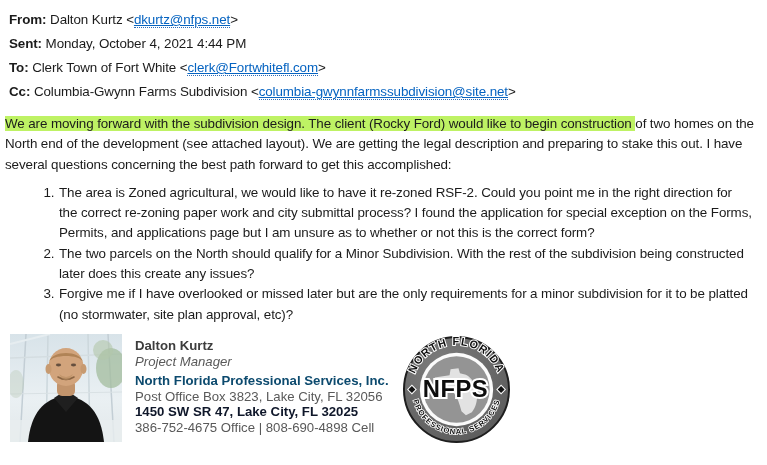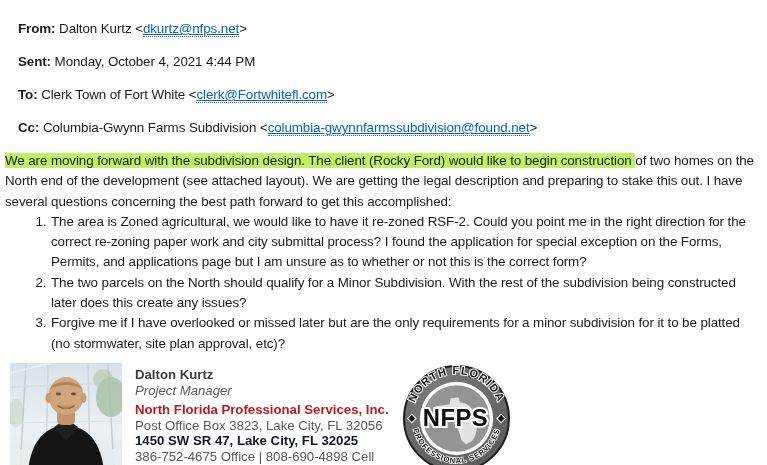--- a/index.html
+++ b/index.html
@@ -4,40 +4,40 @@
 <style>
   html,body{margin:0;padding:0;background:#fff;}
   body{
     width:767px;height:465px;overflow:hidden;
     font-family:"Liberation Sans",sans-serif;
     font-size:13.4px;color:#1b1b1b;letter-spacing:-0.1px;
   }
   .page{padding:6px 6px 0 5px;position:relative;}
 
   
-  .hdr p{margin:13px;line-height:20px;}
+  .hdr p{margin:4px;line-height:20px;}
   .lbl{font-weight:bold;}
   a.em{color:#0563c1;text-decoration:underline;border-bottom:1px dotted #2b6cb8;cursor:pointer;}
   .bracket{color:#1b1b1b;}
 
   
   .greeting{margin:10px 0 0 0;line-height:20px;}
   .para{margin:12px 0 0 0;line-height:20.3px;}
   .hl{background:#bef264;}
-  ol.qlist{margin:0;padding:0 0 0 45px;line-height:20.3px;}
+  ol.qlist{margin:8px;padding:0 0 0 45px;line-height:20.3px;}
   ol.qlist li{padding-left:1px;}
 
   
   .sig{position:relative;margin-top:9px;height:113px;}
   .photo{position:absolute;left:5px;top:0;width:112px;height:108px;}
   .sig-text{position:absolute;left:130px;top:4px;font-size:13.2px;line-height:15.6px;color:#595959;letter-spacing:0;}
   .sig-text p{margin:0;}
   .sig-name{font-weight:bold;color:#3d3d3d;}
   .sig-title{font-style:italic;margin-bottom:4px !important;}
-  .sig-company{font-weight:bold;color:#b91c1c;}
+  .sig-company{font-weight:bold;color:#0c4a6e;}
   .sig-addr2{font-weight:bold;color:#0f172a;}
   .logo{position:absolute;left:397px;top:1px;width:109px;height:109px;}
 </style>
 </head>
 <body>
 
 <div class="page">
 
   <div class="hdr">
     <p>
@@ -50,21 +50,21 @@
       <span>Monday, October 4, 2021 4:44 PM</span>
     </p>
     <p>
       <span class="lbl">To:</span>
       <span>Clerk Town of Fort White</span>
       <span class="bracket">&lt;</span><a class="em">clerk@Fortwhitefl.com</a><span class="bracket">&gt;</span>
     </p>
     <p>
       <span class="lbl">Cc:</span>
       <span>Columbia-Gwynn Farms Subdivision</span>
-      <span class="bracket">&lt;</span><a class="em">columbia-gwynnfarmssubdivision@found.net</a><span class="bracket">&gt;</span>
+      <span class="bracket">&lt;</span><a class="em">columbia-gwynnfarmssubdivision@site.net</a><span class="bracket">&gt;</span>
     </p>
   </div>
 
 
   <p class="para"><span class="hl">We are moving forward with the subdivision design. The client (Rocky Ford) would like to begin construction </span><span>of two homes on the North end of the development (see attached layout). We are getting the legal description and preparing to stake this out. I have several questions concerning the best path forward to get this accomplished:</span></p>
 
   <ol class="qlist">
     <li>The area is Zoned agricultural, we would like to have it re-zoned RSF-2. Could you point me in the right direction for the correct re-zoning paper work and city submittal process? I found the application for special exception on the Forms, Permits, and applications page but I am unsure as to whether or not this is the correct form?</li>
     <li>The two parcels on the North should qualify for a Minor Subdivision. With the rest of the subdivision being constructed later does this create any issues?</li>
     <li>Forgive me if I have overlooked or missed later but are the only requirements for a minor subdivision for it to be platted (no stormwater, site plan approval, etc)?</li>

